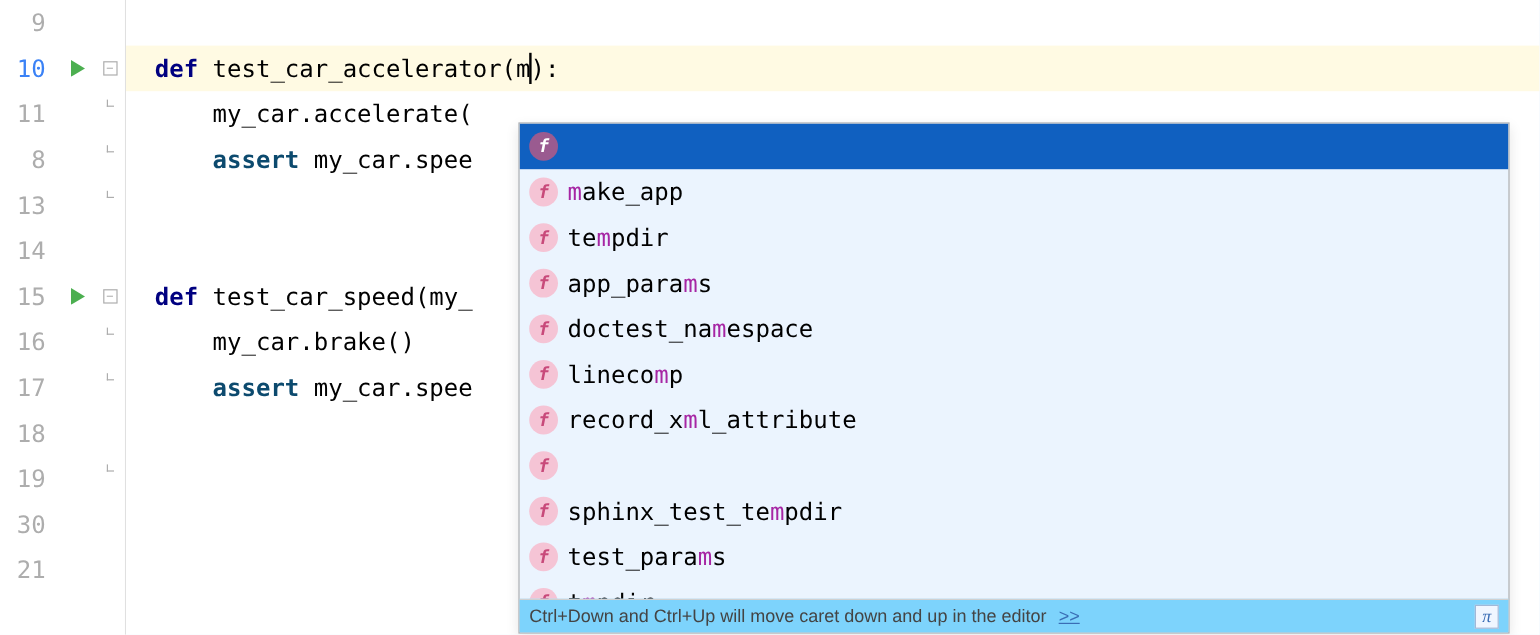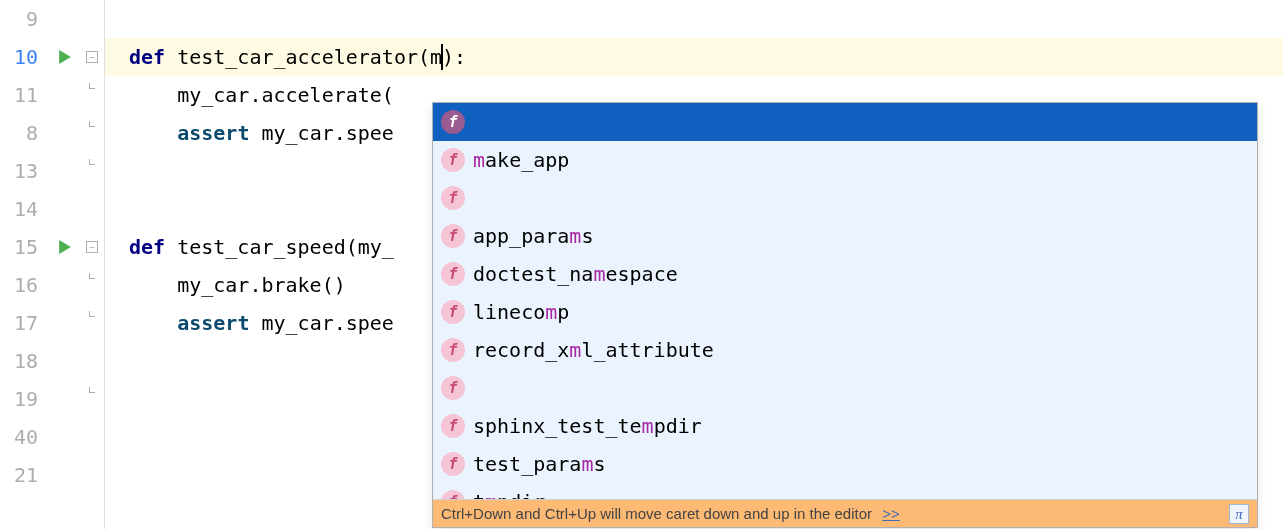--- a/index.html
+++ b/index.html
@@ -151,21 +151,21 @@
   }
   .completion-item.selected .highlight-char {
     color: #ffb0ff;
   }
   .completion-item .item-text {
     letter-spacing: 0px;
   }
   .completion-hint {
     height: 28px;
     line-height: 28px;
-    background: #fdba74;
+    background: #7dd3fc;
     border-top: 1px solid #d0d0d0;
     padding: 0 8px;
     font-family: Arial, sans-serif;
     font-size: 15px;
     color: #444444;
     display: flex;
     align-items: center;
     justify-content: space-between;
   }
   .completion-hint a {
@@ -197,21 +197,21 @@
       <div class="line" style="color:#3b82f6;">10</div>
       <div class="line">11</div>
       <div class="line">8</div>
       <div class="line">13</div>
       <div class="line">14</div>
       <div class="line">15</div>
       <div class="line">16</div>
       <div class="line">17</div>
       <div class="line">18</div>
       <div class="line">19</div>
-      <div class="line">40</div>
+      <div class="line">30</div>
       <div class="line">21</div>
     </div>
     <div class="run-markers">
       <div class="run-marker"></div>
       <div class="run-marker">
         <svg viewBox="0 0 12 12">
             <polygon points="1,0 11,6 1,12" fill="#4caf50"></polygon>
           </svg>
       </div>
       <div class="run-marker"></div>
@@ -276,20 +276,21 @@
   <div class="completion-list" id="completion-list">
   <div class="completion-item selected">
         <div class="completion-icon">f</div>
       </div>
       <div class="completion-item">
         <div class="completion-icon">f</div>
         <span class="item-text"><span class="highlight-char">m</span>ake_app</span>
       </div>
       <div class="completion-item">
         <div class="completion-icon">f</div>
+        <span class="item-text">te<span class="highlight-char">m</span>pdir</span>
       </div>
       <div class="completion-item">
         <div class="completion-icon">f</div>
         <span class="item-text">app_para<span class="highlight-char">m</span>s</span>
       </div>
       <div class="completion-item">
         <div class="completion-icon">f</div>
         <span class="item-text">doctest_na<span class="highlight-char">m</span>espace</span>
       </div>
       <div class="completion-item">

